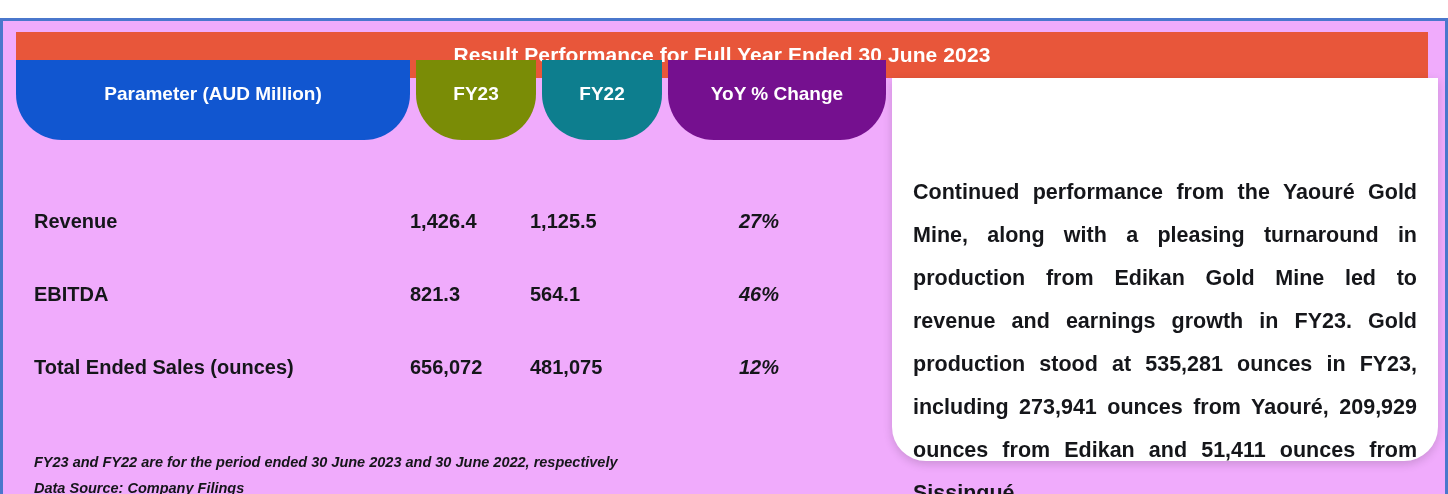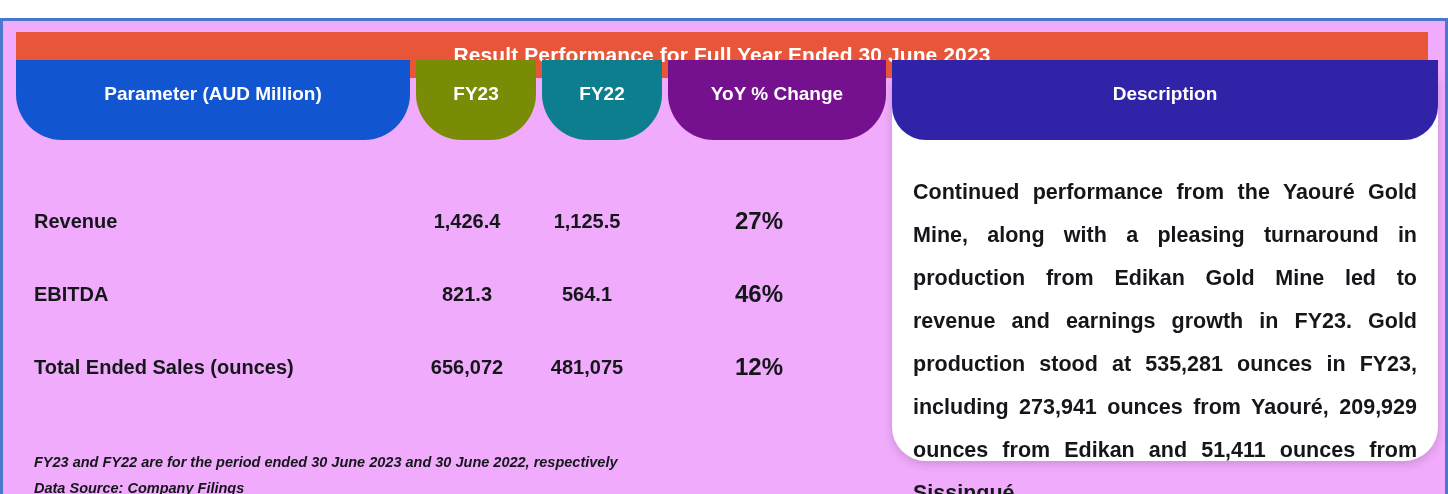--- a/index.html
+++ b/index.html
@@ -123,34 +123,35 @@
     box-sizing: border-box;
     font-size: 20px;
     font-weight: bold;
     color: #15161a;
     white-space: nowrap;
   }
   .cell-num {
     width: 120px;
     box-sizing: border-box;
     padding-right: 6px;
+    text-align: left;
+    font-size: 20px;
+    font-weight: bold;
+    color: #15161a;
+    white-space: nowrap;
+  }
+  .cell-yoy {
+    width: 218px;
+    box-sizing: border-box;
     text-align: center;
     font-size: 20px;
     font-weight: bold;
     color: #15161a;
     white-space: nowrap;
-  }
-  .cell-yoy {
-    width: 218px;
-    box-sizing: border-box;
-    text-align: center;
-    font-size: 24px;
-    font-weight: bold;
-    color: #15161a;
-    white-space: nowrap;
+    font-style: italic;
   }
 
   
   #footnotes {
     position: absolute;
     left: 31px; top: 428px;
     width: 820px;
   }
   .footnote {
     font-size: 14.5px;
@@ -177,23 +178,20 @@
     <span class="pill-label">FY23</span>
   </div>
   <div class="pill" id="pill-fy22" style="background: rgb(13, 126, 142);">
     <span class="pill-label">FY22</span>
   </div>
   <div class="pill" id="pill-yoy" style="background: rgb(117, 16, 143);">
     <span class="pill-label">YoY % Change</span>
   </div>
 
   <div id="desc-card"></div>
-  <div class="pill" id="pill-description" style="background: rgb(48, 35, 168);">
-    <span class="pill-label">Description</span>
-  </div>
   <div id="desc-body">Continued performance from the Yaouré Gold Mine, along with a pleasing turnaround in production from Edikan Gold Mine led to revenue and earnings growth in FY23. Gold production stood at 535,281 ounces in FY23, including 273,941 ounces from Yaouré, 209,929 ounces from Edikan and 51,411 ounces from Sissingué.</div>
 
   <div id="table-area">
 
     <div class="data-row" id="row-0">
       <div class="cell-param">Revenue</div>
       <div class="cell-num">1,426.4</div>
       <div class="cell-num">1,125.5</div>
       <div class="cell-yoy">27%</div>
     </div>

